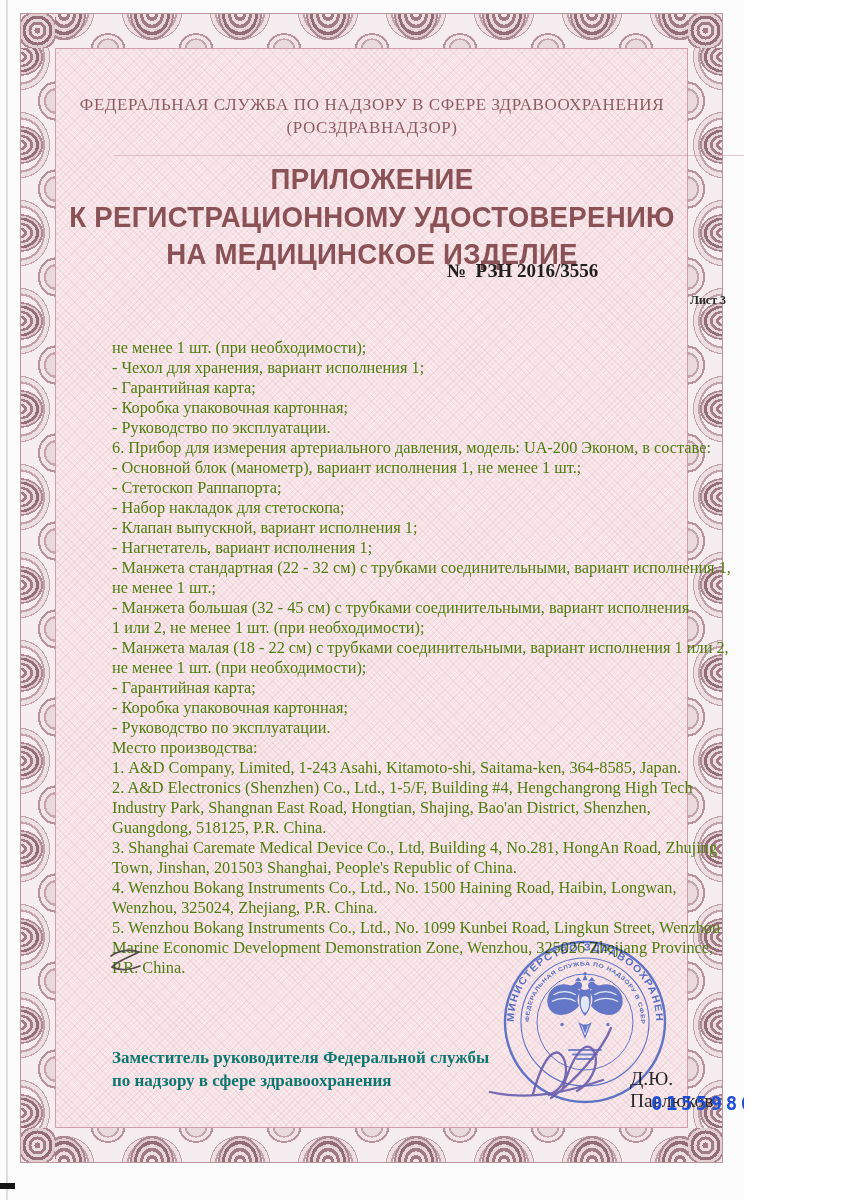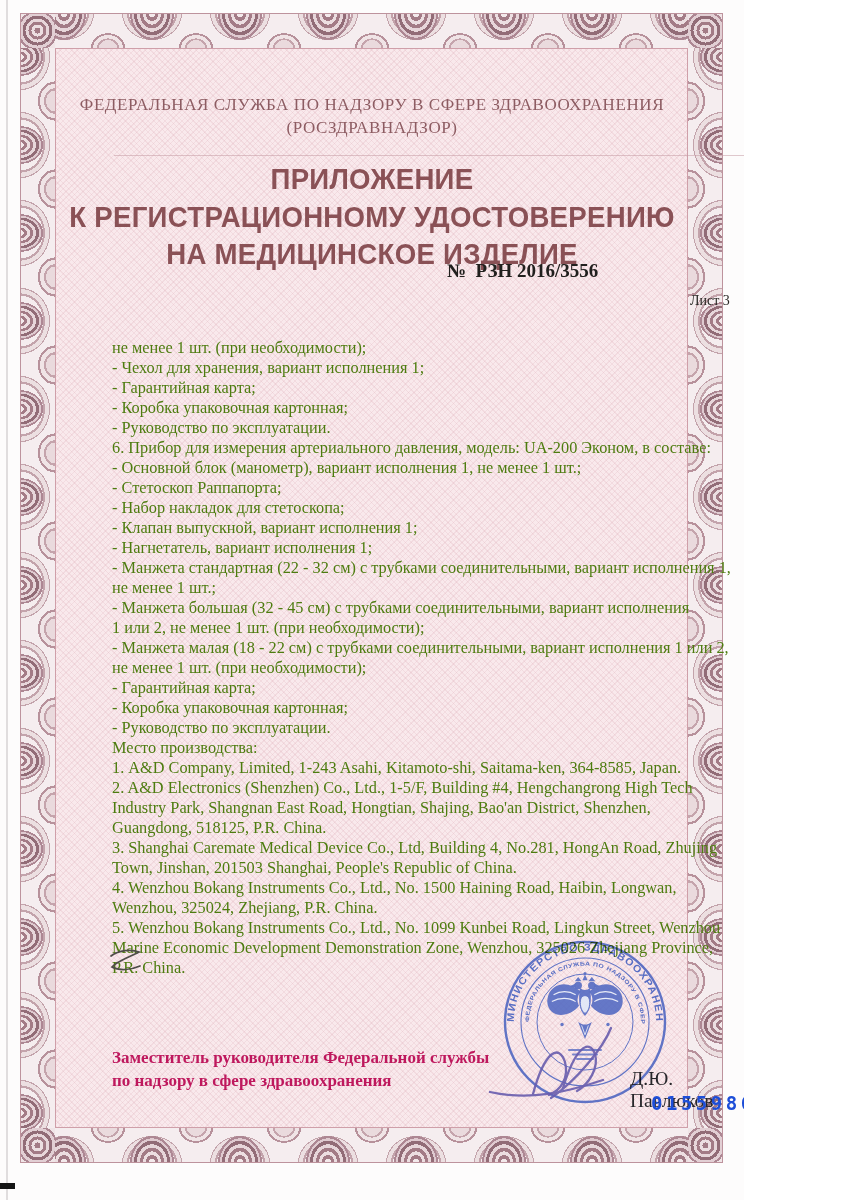--- a/index.html
+++ b/index.html
@@ -54,25 +54,25 @@
   .agency{position:absolute;left:0;right:0;top:93px;text-align:center;
     color:#8d5c62;font-size:17px;line-height:23px;letter-spacing:.6px;white-space:pre-line;}
   .rule{position:absolute;left:114px;top:155px;width:630px;height:1px;background:#c79ca6;opacity:.55;}
   .title{position:absolute;left:0;right:0;top:160px;text-align:center;color:#8a5156;
     font-family:"Liberation Sans",sans-serif;font-weight:700;font-size:30px;line-height:37.5px;
     letter-spacing:.3px;transform:scaleX(.92);white-space:pre-line;}
   .dateline{position:absolute;top:260px;left:0;right:0;height:26px;color:#21201e;
     font-weight:700;font-size:19px;}
   .date-text{position:absolute;left:218px;white-space:pre;}
   .number-text{position:absolute;left:447px;white-space:pre;}
-  .sheet{position:absolute;left:690px;top:293px;color:#2a2926;font-weight:400;font-size:14px;}
+  .sheet{position:absolute;left:690px;top:293px;color:#2a2926;font-weight:700;font-size:12px;}
   .bodytext{position:absolute;left:112px;top:338px;width:692px;color:#4d7c0f;
     font-size:16.3px;line-height:20px;white-space:pre-line;}
   .zmark{position:absolute;left:108px;top:947px;}
-  .sig-position{position:absolute;left:112px;top:1046px;color:#be185d;font-weight:700;
+  .sig-position{position:absolute;left:112px;top:1046px;color:#0f766e;font-weight:700;
     font-size:17px;line-height:23px;white-space:pre-line;}
   .sig-name{position:absolute;left:630px;top:1068px;color:#27262a;font-weight:400;font-size:19.5px;}
   .serial{position:absolute;left:651px;top:1092px;color:#1d4ed8;
     font-family:"DejaVu Sans Mono",monospace;font-weight:700;font-size:19px;letter-spacing:3.5px;}
   .stamp-wrap{position:absolute;left:455px;top:930px;width:225px;height:185px;
     mix-blend-mode:multiply;opacity:.92;}
 </style>
 </head>
 <body>
 

